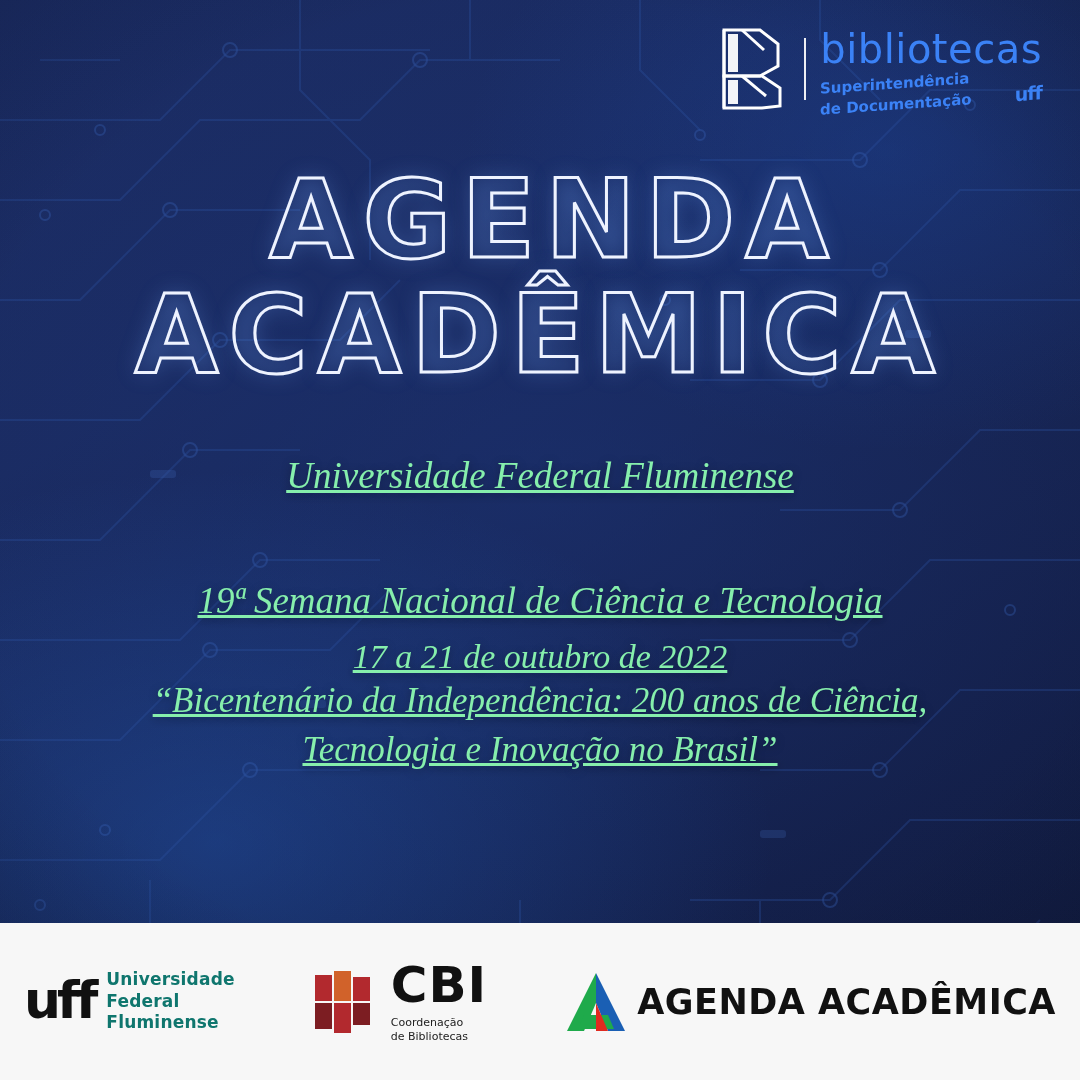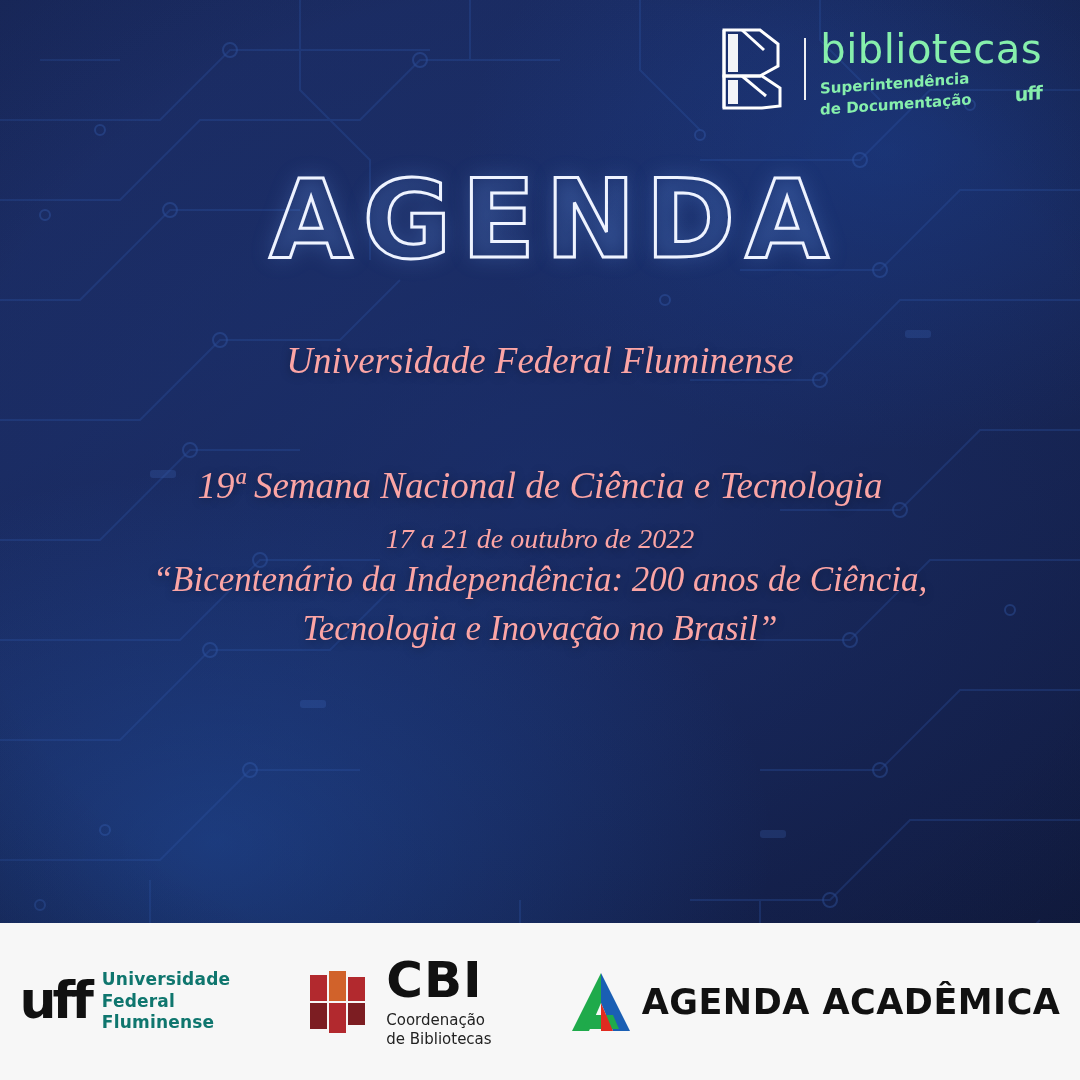--- a/index.html
+++ b/index.html
@@ -25,21 +25,21 @@
   }
   .bg-circuit { position:absolute; inset:0; opacity:0.55; }
   .vignette {
     position:absolute; inset:0;
     background:radial-gradient(120% 100% at 50% 45%, rgba(0,0,0,0) 45%, rgba(6,10,28,0.55) 100%);
   }
   
   .header-logo {
     position:absolute; top:26px; right:38px;
     display:flex; align-items:center; gap:14px;
-    color:#86efac;
+    color:#3b82f6;
   }
   .bib-mark { width:74px; height:86px; flex:0 0 auto; }
   .bib-divider { width:2px; height:62px; background:#fff; opacity:0.92; }
   .bib-text { display:flex; flex-direction:column; line-height:1; }
   .bib-title {
     font-size:40px; letter-spacing:0.5px; font-weight:400;
     font-family:"DejaVu Sans", sans-serif;
   }
   .bib-sub1 {
     font-size:15px; margin-top:5px; font-weight:700;
@@ -68,26 +68,27 @@
     letter-spacing:10px;
     line-height:0.97;
     text-shadow:0 0 22px rgba(120,170,255,0.25);
   }
   .title-1 { margin-top:168px; font-size:108px;margin-left:28px; }
   .title-2 { margin-top:10px; font-size:108px; }
 
   .subtitle-serif {
     font-family:"Liberation Serif", serif;
     font-style:italic;
-    color:#fca5a5;
+    color:#86efac;
     text-shadow:0 2px 10px rgba(0,0,0,0.35);
+    text-decoration:underline;
   }
   .univ { margin-top:66px; font-size:37px; }
   .event-line1 { margin-top:82px; font-size:37px; }
-  .event-line2 { margin-top:16px; font-size:28px; }
+  .event-line2 { margin-top:16px; font-size:34px; }
   .theme { font-size:35px; line-height:1.42; }
 
   
   .footer {
     position:absolute; left:0; right:0; bottom:0;
     height:157px; background:#f7f7f7;
     display:flex; align-items:center; justify-content:center;
     gap:78px;
   }
   .footer-logo { display:flex; align-items:center; }
@@ -107,21 +108,21 @@
   
   .cbi-wrap { gap:12px; }
   .cbi-mark { width:66px; height:66px; }
   .cbi-text { display:flex; flex-direction:column; line-height:1; }
   .cbi-title {
     font-family:"DejaVu Sans", sans-serif;
     font-weight:700; font-size:50px; color:#111; letter-spacing:1px;
   }
   .cbi-sub {
     font-family:"DejaVu Sans", sans-serif;
-    font-size:15px; color:#222; margin-top:6px; line-height:1.25;
+    font-size:11px; color:#222; margin-top:6px; line-height:1.25;
   }
   
   .aa-wrap { gap:10px; }
   .aa-mark { width:62px; height:62px; }
   .aa-text {
     font-family:"DejaVu Sans", sans-serif;
     font-weight:700; font-size:35px; color:#111; letter-spacing:0.5px;
   }
 </style>
 </head>
@@ -214,20 +215,21 @@
       <div class="bib-sub1">Superintendência</div>
       <div class="bib-sub2">
         <span>de Documentação</span>
         <span class="tiny-uff">uff</span>
       </div>
     </div>
   </div>
 
   <div class="main">
     <div class="title-outline title-1">AGENDA</div>
+    <div class="title-outline title-2">ACADÊMICA</div>
     <div class="subtitle-serif univ">Universidade Federal Fluminense</div>
     <div class="subtitle-serif event-line1">19ª Semana Nacional de Ciência e Tecnologia</div>
     <div class="subtitle-serif event-line2">17 a 21 de outubro de 2022</div>
     <div class="subtitle-serif theme">
       <div>“Bicentenário da Independência: 200 anos de Ciência,</div>
       <div>Tecnologia e Inovação no Brasil”</div>
     </div>
   </div>
 
   <div class="footer">

